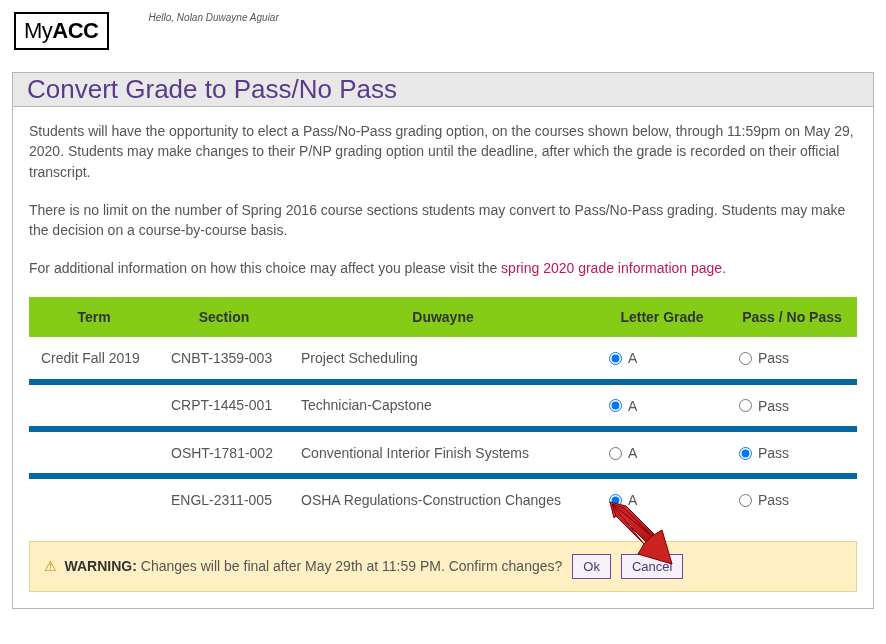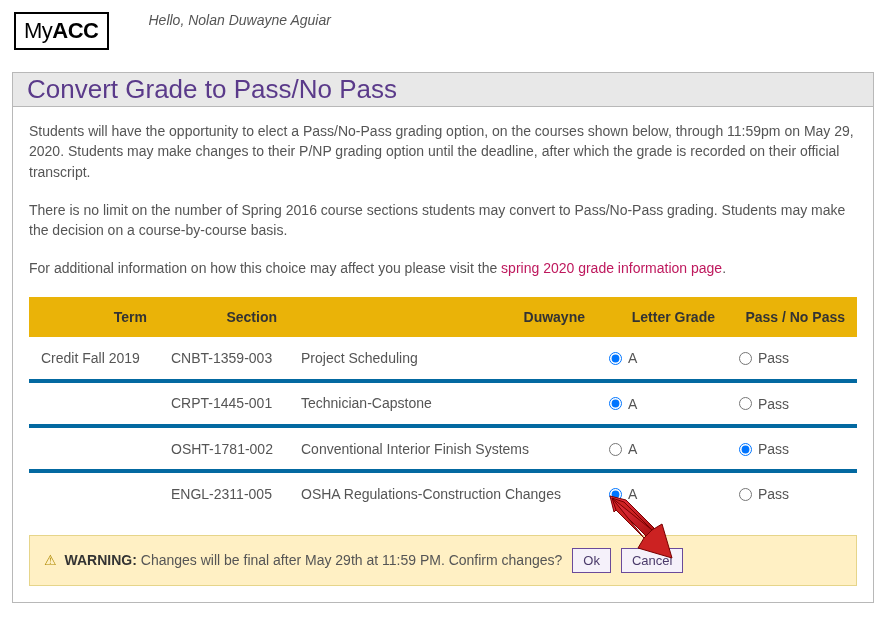--- a/index.html
+++ b/index.html
@@ -22,21 +22,21 @@
     border: 2px solid #000;
     padding: 4px 8px;
     font-size: 22px;
     font-weight: 400;
     color: #000;
     letter-spacing: -0.5px;
   }
   .logo-box .bold { font-weight: 900; }
   .greeting {
     font-style: italic;
-    font-size: 14px;
+    font-size: 10px;
     color: #555;
   }
   .panel {
     border: 1px solid #b8b8b8;
   }
   .panel-title {
     background: #e8e8e8;
     color: #5a3a8a;
     font-size: 26px;
     font-weight: 400;
@@ -51,30 +51,30 @@
   }
   .panel-body p { margin: 0 0 18px 0; }
   .panel-body a { color: #be185d; text-decoration: none; }
   table.grades {
     width: 100%;
     border-collapse: collapse;
     margin-top: 4px;
     font-size: 14px;
   }
   table.grades thead th {
-    background: #eab308;
-    text-align: right;
+    background: #84cc16;
+    text-align: center;
     padding: 10px 12px;
     font-weight: 700;
     color: #333;
     font-size: 14px;
   }
   table.grades tbody td {
     padding: 10px 12px;
-    border-bottom: 4px solid #0369a1;
+    border-bottom: 6px solid #0369a1;
     vertical-align: middle;
   }
   table.grades tbody tr:last-child td { border-bottom: none; }
   .radio-cell { white-space: nowrap; }
   .radio-cell input[type="radio"] { margin: 0 6px 0 0; vertical-align: middle; }
   .radio-cell span { vertical-align: middle; }
   .col-term { width: 130px; }
   .col-section { width: 130px; }
   .col-letter { width: 130px; }
   .col-pnp { width: 130px; }

